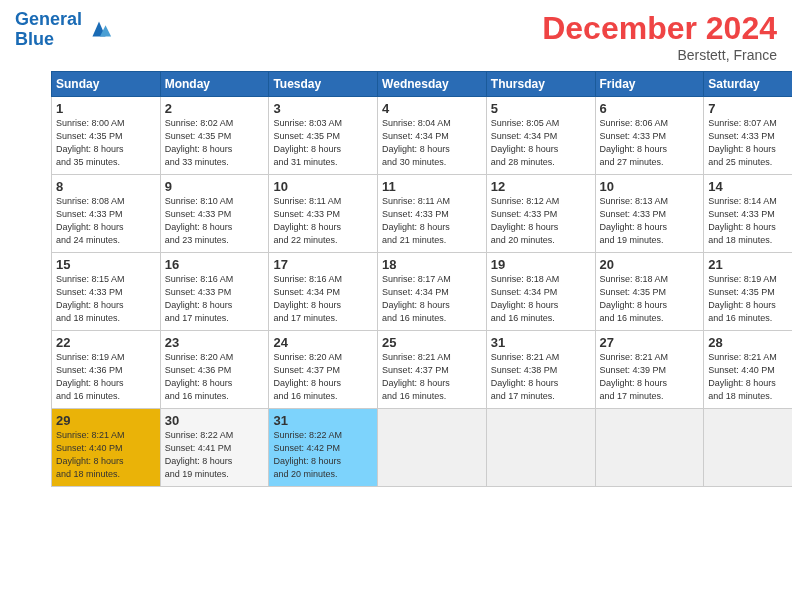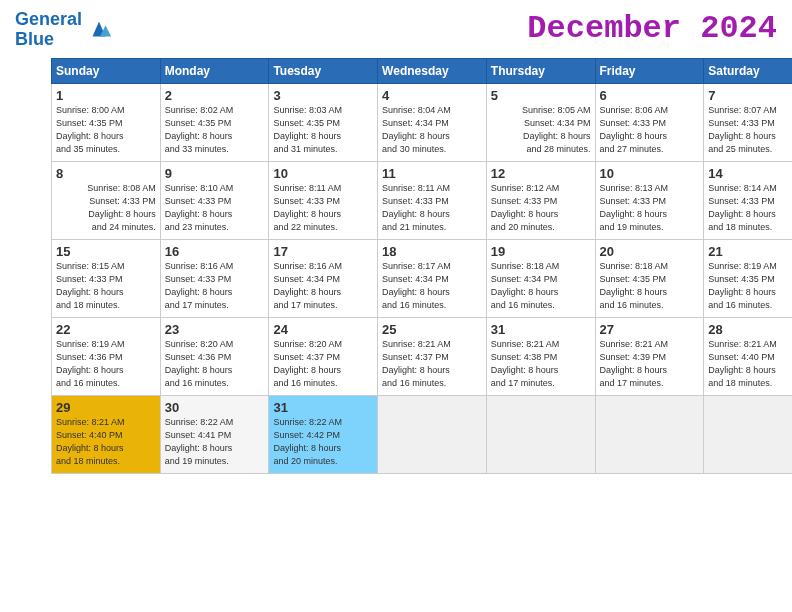--- a/index.html
+++ b/index.html
@@ -37,22 +37,21 @@
       width: 28px;
       height: 28px;
       margin-left: 3px;
     }
     .title-block {
       text-align: right;
     }
     .month-title {
       font-size: 32px;
       font-weight: bold;
-      color: #a21caf;
-      font-family: Liberation Mono, monospace;
+      color: #ef4444;
     }
     .location {
       font-size: 14px;
       color: #555;
     }
     table {
       width: 100%;
       border-collapse: collapse;
       table-layout: fixed;
       margin-left: 36px;
@@ -107,20 +106,21 @@
           </div>
           <svg class="logo-icon" viewBox="0 0 30 30" xmlns="http://www.w3.org/2000/svg">
             <polygon points="8,22 22,22 15,6" fill="#1a6bb5"></polygon>
             <polygon points="16,22 28,22 22,10" fill="#4a9fd4"></polygon>
           </svg>
         </div>
       </div>
     </div>
     <div class="title-block">
       <div class="month-title">December 2024</div>
+      <div class="location">Berstett, France</div>
     </div>
   </div>
 
   <table>
     <thead>
       <tr>
       <th>Sunday</th>
           <th>Monday</th>
           <th>Tuesday</th>
           <th>Wednesday</th>
@@ -154,21 +154,21 @@
           </td>
           <td>
             <span class="day-num">4</span>
             <div class="day-info" style="white-space: pre-line;">Sunrise: 8:04 AM
 Sunset: 4:34 PM
 Daylight: 8 hours
 and 30 minutes.</div>
           </td>
           <td>
             <span class="day-num">5</span>
-            <div class="day-info" style="white-space: pre-line; text-align: right;">Sunrise: 8:05 AM
+            <div class="day-info" style="white-space: pre-line;">Sunrise: 8:05 AM
 Sunset: 4:34 PM
 Daylight: 8 hours
 and 28 minutes.</div>
           </td>
           <td>
             <span class="day-num">6</span>
             <div class="day-info" style="white-space: pre-line;">Sunrise: 8:06 AM
 Sunset: 4:33 PM
 Daylight: 8 hours
 and 27 minutes.</div>
@@ -177,21 +177,21 @@
             <span class="day-num">7</span>
             <div class="day-info" style="white-space: pre-line;">Sunrise: 8:07 AM
 Sunset: 4:33 PM
 Daylight: 8 hours
 and 25 minutes.</div>
           </td>
         </tr>
         <tr>
           <td>
             <span class="day-num">8</span>
-            <div class="day-info" style="white-space: pre-line; text-align: right;">Sunrise: 8:08 AM
+            <div class="day-info" style="white-space: pre-line;">Sunrise: 8:08 AM
 Sunset: 4:33 PM
 Daylight: 8 hours
 and 24 minutes.</div>
           </td>
           <td>
             <span class="day-num">9</span>
             <div class="day-info" style="white-space: pre-line;">Sunrise: 8:10 AM
 Sunset: 4:33 PM
 Daylight: 8 hours
 and 23 minutes.</div>

